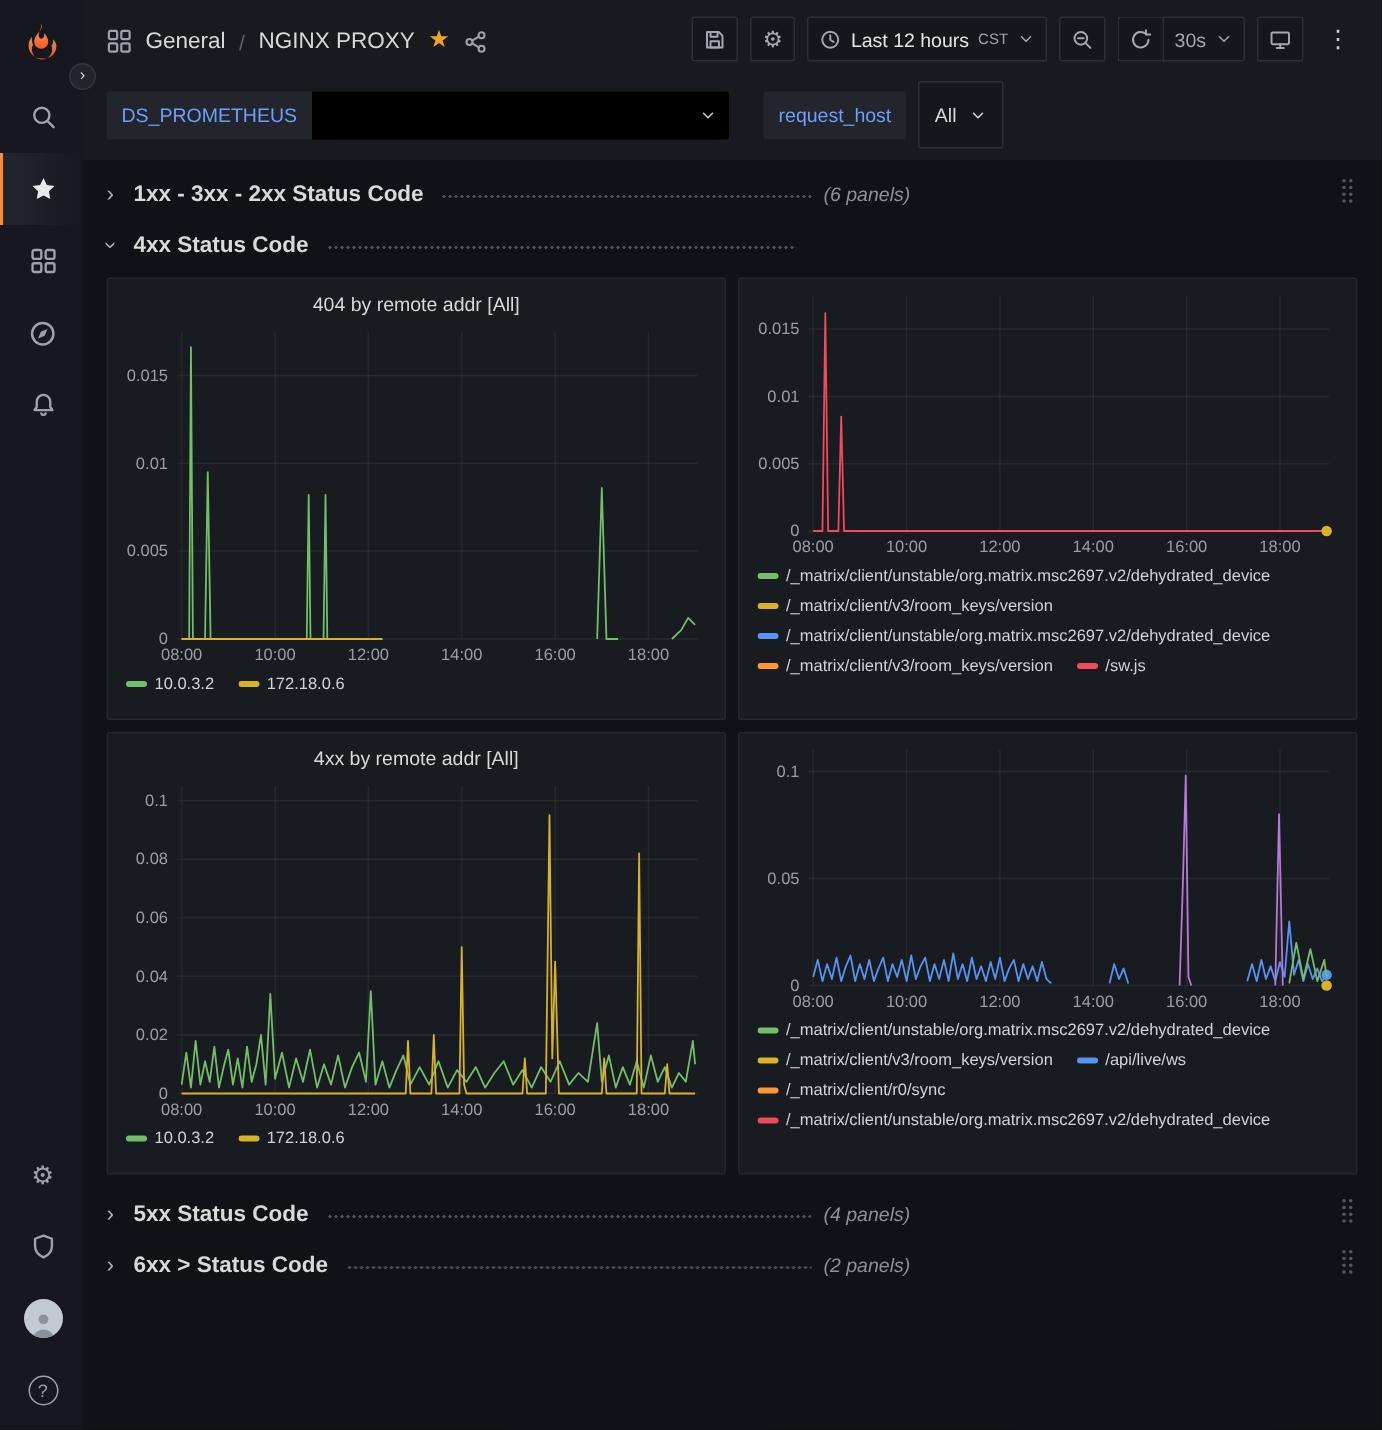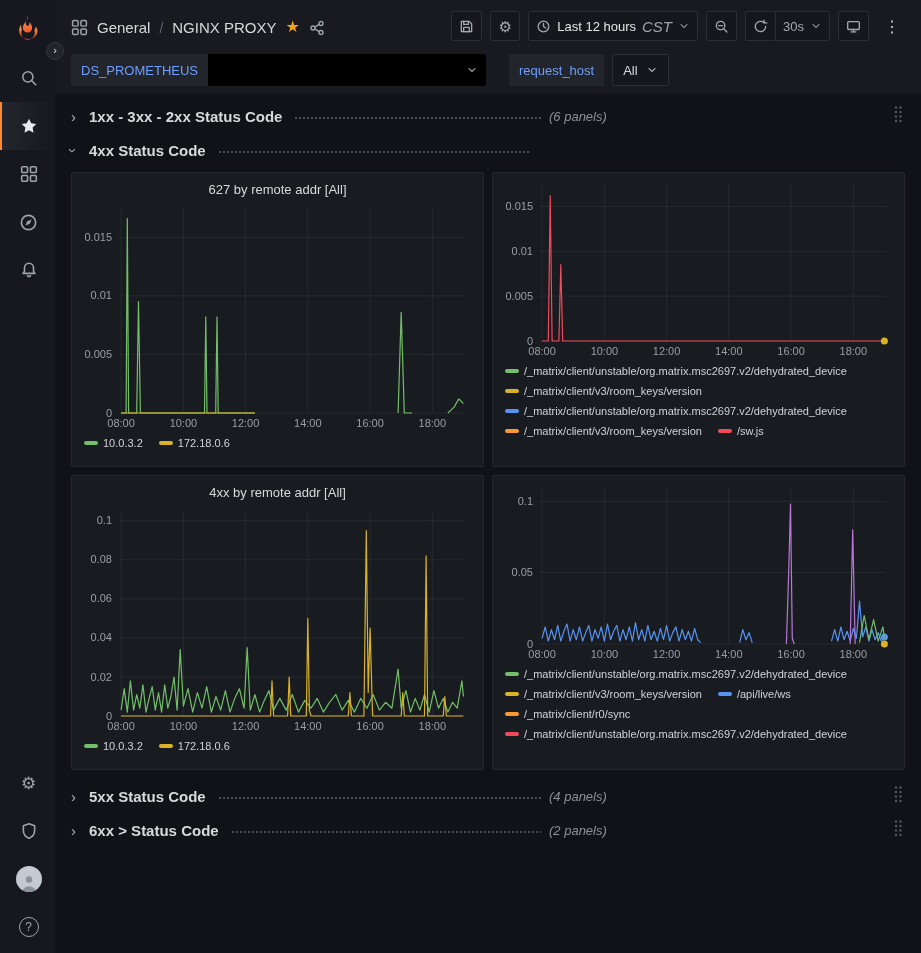--- a/index.html
+++ b/index.html
@@ -54,35 +54,35 @@
   .tb-btn {
     height:30px; min-width:30px; padding:0 7px; border:1px solid #2c2e36; border-radius:2px;
     background:#15171d; color:#a5a8b0; display:flex; align-items:center; justify-content:center;
     gap:6px; font-size:13px; cursor:pointer; white-space:nowrap;
   }
   .tb-icononly { border:none; background:transparent; }
   .btn-group { display:flex; }
   .btn-group .tb-btn:first-child { border-radius:2px 0 0 2px; border-right:none; }
   .btn-group .tb-btn:last-child { border-radius:0 2px 2px 0; }
   .time-text { color:#e5e5e5; }
-  .tz-text { color:#9da2ab; font-size:15px;font-style:italic; }
+  .tz-text { color:#9da2ab; font-size:10px; }
   
   .subbar { display:flex; align-items:center; padding:2px 16px 8px; gap:0; }
   .var-label {
     height:32px; display:flex; align-items:center; padding:0 10px;
     background:#22252b; color:#6e9fff; font-size:13px; font-weight:500;
     border-radius:2px 0 0 2px; cursor:pointer; white-space:nowrap;
   }
   .var-value-black {
     height:32px; width:278px; background:#000; border-radius:0 2px 2px 0;
     display:flex; align-items:center; justify-content:flex-end; padding:0 8px; cursor:pointer;
     color:#c8c9cd;
   }
   .var-value {
-    height:32px; display:flex; align-items:center; gap:8px; padding:0 10px;
+    height:45px; display:flex; align-items:center; gap:8px; padding:0 10px;
     background:#15171d; border:1px solid #2c2e36; color:#d8d9da; font-size:13px;
     border-radius:0 2px 2px 0; cursor:pointer;
   }
   .var-gap { width:23px; flex:none; }
   
   .content { flex:1; padding:8px 16px 0; overflow:hidden; background:#111217; }
   .row-header { height:28px; display:flex; align-items:center; margin-bottom:6px; cursor:pointer; }
   .row-left { display:flex; align-items:center; width:478px; min-width:0; }
   .row-chevron { width:18px; color:#b0b3ba; font-size:15px; flex:none; }
   .row-chevron .rot { display:inline-block; transform:rotate(90deg); }
@@ -318,21 +318,21 @@
     <div class="row-header">
       <div class="row-left" style="width:468px">
         <span class="row-chevron"><span class="rot">›</span></span>
         <span class="row-title">4xx Status Code</span>
         <div class="dots"></div>
       </div>
     </div>
 
     <div class="panel-grid">
       <div class="panel">
-        <div class="panel-title">627 by remote addr [All]</div>
+        <div class="panel-title">404 by remote addr [All]</div>
         <div class="chart chart-tall"><svg width="395" height="228">
               <line class="grid" x1="38" y1="211.0" x2="385" y2="211.0"></line>
               <text class="yt" x="32" y="214.5">0</text>
               <line class="grid" x1="38" y1="152.4" x2="385" y2="152.4"></line>
               <text class="yt" x="32" y="155.9">0.005</text>
               <line class="grid" x1="38" y1="93.9" x2="385" y2="93.9"></line>
               <text class="yt" x="32" y="97.4">0.01</text>
               <line class="grid" x1="38" y1="35.3" x2="385" y2="35.3"></line>
               <text class="yt" x="32" y="38.8">0.015</text>
               <line class="grid" x1="41.1" y1="6" x2="41.1" y2="211"></line>

